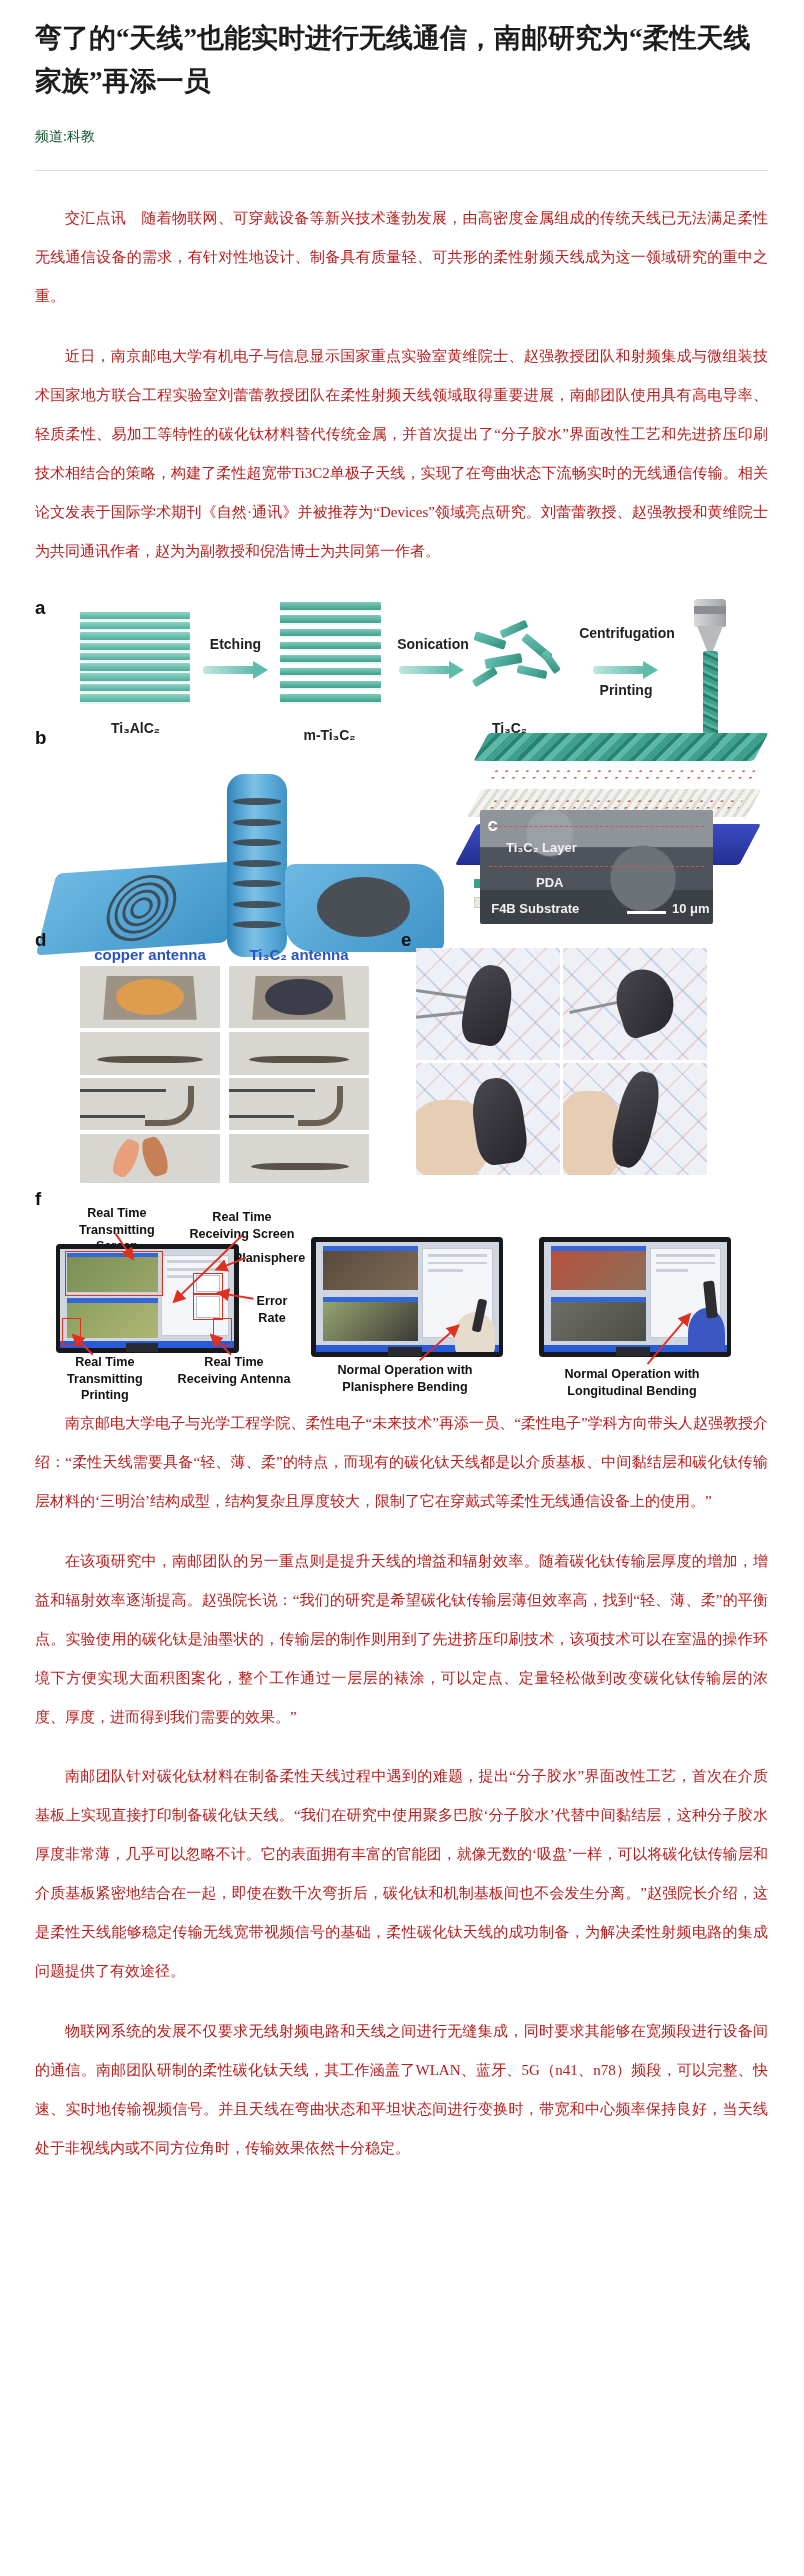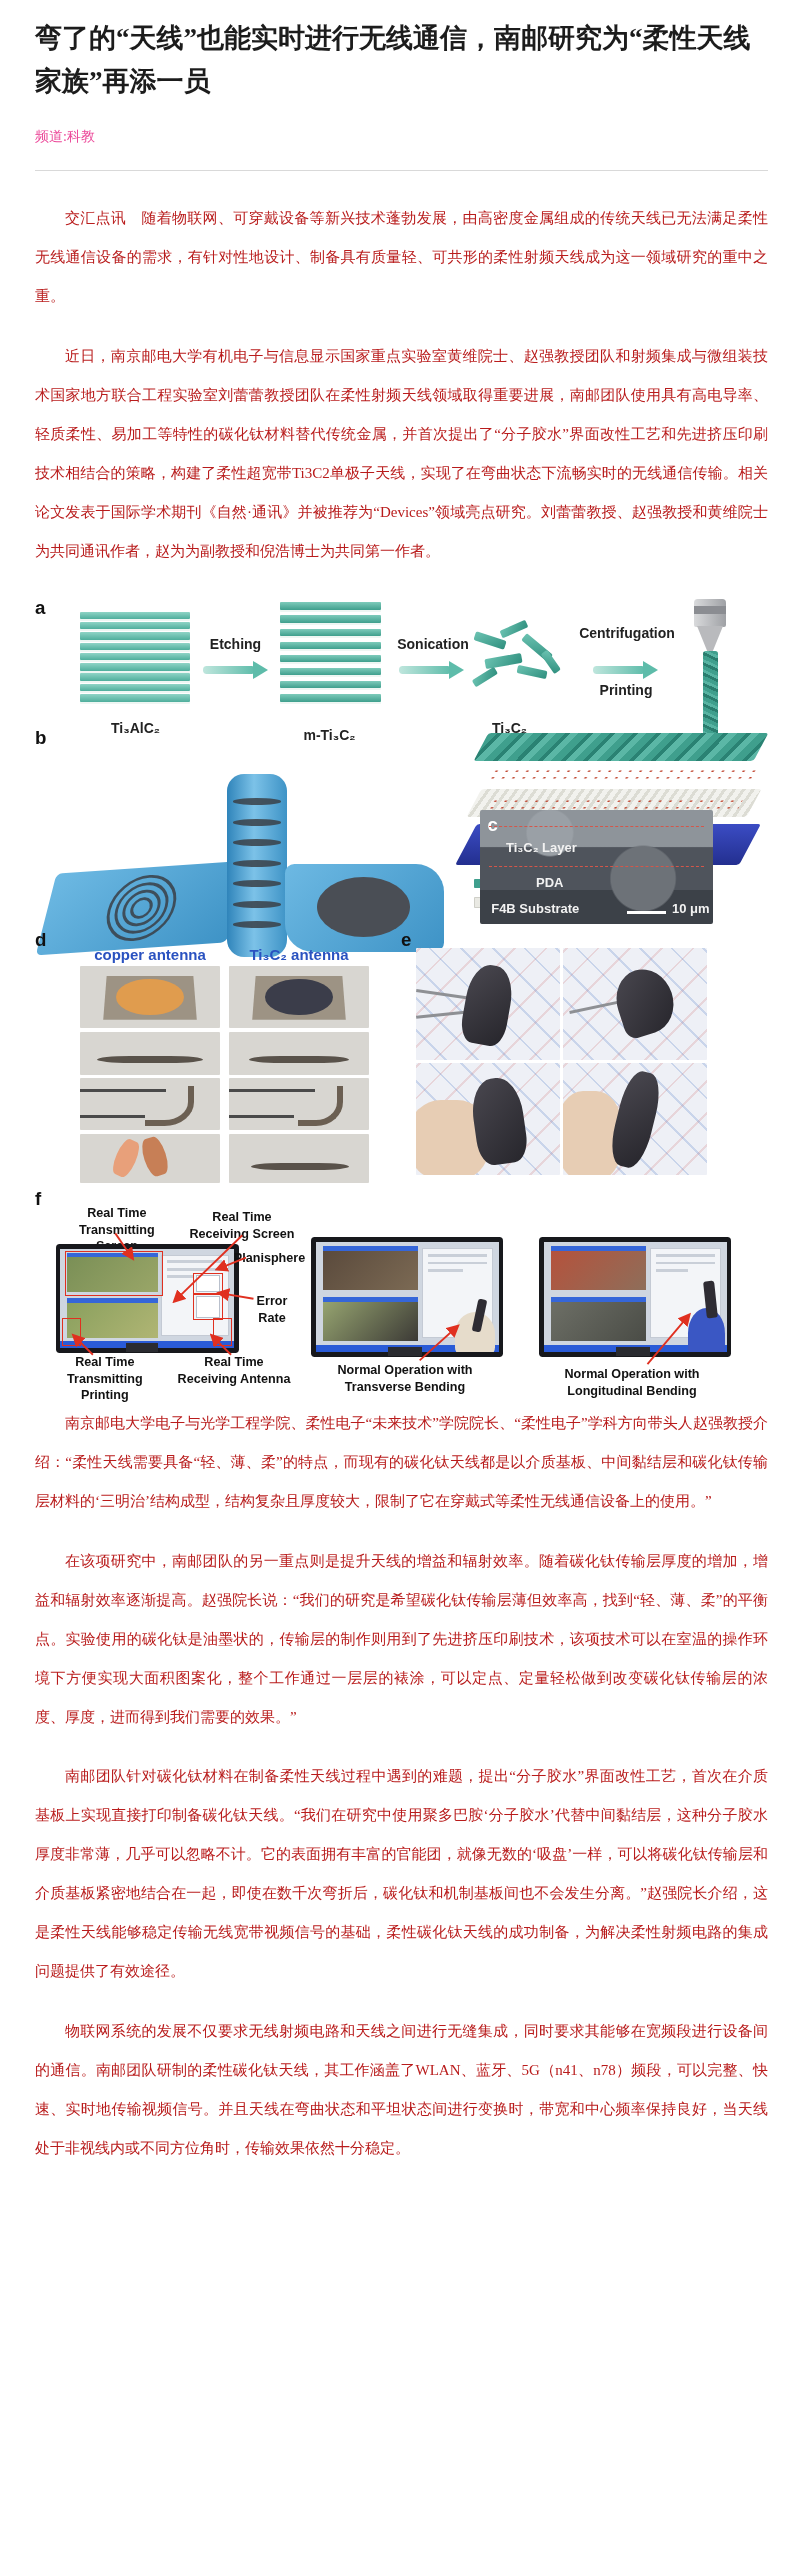--- a/index.html
+++ b/index.html
@@ -1,21 +1,21 @@
 <!DOCTYPE html>
 <html lang="zh" style="font-size:15px"><head>
 <meta charset="utf-8">
 <style>
   html,body{margin:0;padding:0;background:#ffffff;}
   body{width:805px;font-family:"Liberation Serif","DejaVu Serif",serif;color:#3d3d3d;}
   .content{padding:13px 37px 37px 35px;}
 
   
   .title{font-size:27px;font-weight:bold;color:#1c1c1c;line-height:1.62;margin:3.7px 0 24px 0;}
-  .channel{font-size:14px;color:#ec4899;margin:0 0 24px 0;display:inline-block;text-decoration:none;}
+  .channel{font-size:14px;color:#14532d;margin:0 0 24px 0;display:inline-block;text-decoration:none;}
   .byline{display:flex;justify-content:space-between;align-items:baseline;color:#a6a6a6;margin-bottom:15px;}
   .author{font-size:17px;color:#9b9b9b;}
   .stamp{font-size:12px;font-family:"DejaVu Sans Mono","Liberation Mono",monospace;color:#9b9b9b;margin-left:9.3px;}
   .source{font-size:13px;color:#a9a9a9;}
   .divider{border:none;border-top:0.9px solid #d9d9d9;margin:0 0 28px 0;}
 
   
   .para{font-size:15px;line-height:39px;text-align:justify;text-indent:2em;margin:0 0 20.5px 0;color:#b91c1c;}
 
   
@@ -347,21 +347,21 @@
             <div class="ln"></div>
             <div class="ln"></div>
             <div class="ln" style="width:50%"></div>
           </div>
         <div class="taskbar"></div>
         <div class="glove white" style="right:2%;bottom:-4%;width:22%;height:40%"></div>
         <div class="held" style="right:8%;bottom:18%;width:5%;height:30%;transform:rotate(12deg)"></div>
       </div>
     </div>
     <div class="mstand" style="left:353px;top:756px;width:34px;height:9.3px"></div>
-    <div class="f-label" style="left:284px;top:771px;width:172px">Normal Operation with Transverse Bending</div>
+    <div class="f-label" style="left:284px;top:771px;width:172px">Normal Operation with Planisphere Bending</div>
 
     <div class="monitor" style="left:504px;top:646px;width:183px;height:110px">
       <div class="screenArea">
         <div class="thumb" style="top:4%">
             <div class="bar"></div>
             <div class="img" style="background:linear-gradient(135deg,#b5523c,#8e6e5a)"></div>
           </div>
         <div class="thumb" style="top:50%">
             <div class="bar"></div>
             <div class="img" style="background:linear-gradient(135deg,#6d6f66,#4a4c46)"></div>
@@ -392,21 +392,21 @@
         <line x1="234" y1="758" x2="198" y2="752"></line>
         <line x1="62" y1="818" x2="42" y2="798"></line>
         <line x1="210" y1="818" x2="190" y2="798"></line>
         <line x1="412" y1="824" x2="452" y2="788"></line>
         <line x1="656" y1="828" x2="700" y2="776"></line>
       </g>
     </svg>
   </div>
   
 
-  <p class="para">南京邮电大学电子与光学工程学院、柔性电子“未来技术”学院院长、“柔性电子”学科方向带头人赵强教授介绍：“柔性天线需要具备“轻、薄、柔”的特点，而现有的碳化钛天线都是以介质基板、中间黏结层和碳化钛传输层材料的‘三明治’结构成型，结构复杂且厚度较大，限制了它在穿戴式等柔性无线通信设备上的使用。”</p>
+  <p class="para">南京邮电大学电子与光学工程学院、柔性电子“未来技术”再添一员、“柔性电子”学科方向带头人赵强教授介绍：“柔性天线需要具备“轻、薄、柔”的特点，而现有的碳化钛天线都是以介质基板、中间黏结层和碳化钛传输层材料的‘三明治’结构成型，结构复杂且厚度较大，限制了它在穿戴式等柔性无线通信设备上的使用。”</p>
   <p class="para">在该项研究中，南邮团队的另一重点则是提升天线的增益和辐射效率。随着碳化钛传输层厚度的增加，增益和辐射效率逐渐提高。赵强院长说：“我们的研究是希望碳化钛传输层薄但效率高，找到“轻、薄、柔”的平衡点。实验使用的碳化钛是油墨状的，传输层的制作则用到了先进挤压印刷技术，该项技术可以在室温的操作环境下方便实现大面积图案化，整个工作通过一层层的裱涂，可以定点、定量轻松做到改变碳化钛传输层的浓度、厚度，进而得到我们需要的效果。”</p>
   <p class="para">南邮团队针对碳化钛材料在制备柔性天线过程中遇到的难题，提出“分子胶水”界面改性工艺，首次在介质基板上实现直接打印制备碳化钛天线。“我们在研究中使用聚多巴胺‘分子胶水’代替中间黏结层，这种分子胶水厚度非常薄，几乎可以忽略不计。它的表面拥有丰富的官能团，就像无数的‘吸盘’一样，可以将碳化钛传输层和介质基板紧密地结合在一起，即使在数千次弯折后，碳化钛和机制基板间也不会发生分离。”赵强院长介绍，这是柔性天线能够稳定传输无线宽带视频信号的基础，柔性碳化钛天线的成功制备，为解决柔性射频电路的集成问题提供了有效途径。</p>
   <p class="para">物联网系统的发展不仅要求无线射频电路和天线之间进行无缝集成，同时要求其能够在宽频段进行设备间的通信。南邮团队研制的柔性碳化钛天线，其工作涵盖了WLAN、蓝牙、5G（n41、n78）频段，可以完整、快速、实时地传输视频信号。并且天线在弯曲状态和平坦状态间进行变换时，带宽和中心频率保持良好，当天线处于非视线内或不同方位角时，传输效果依然十分稳定。</p>
 
   
   
 
 </div>
 
 

